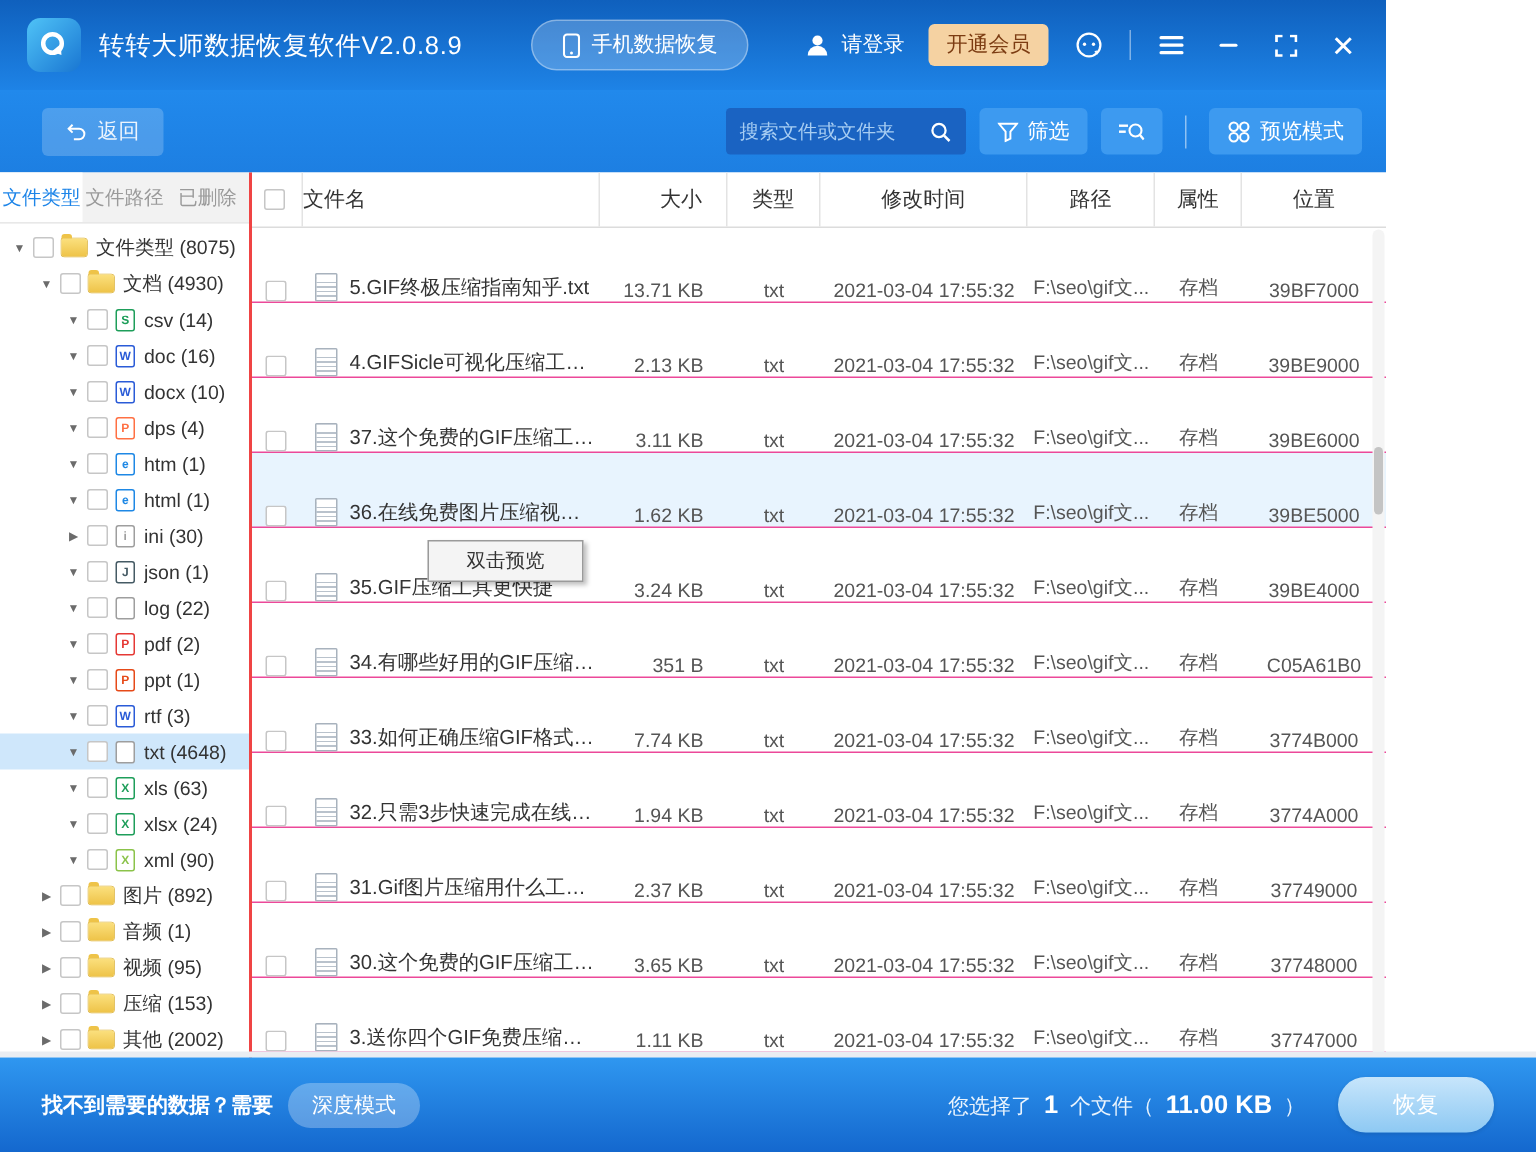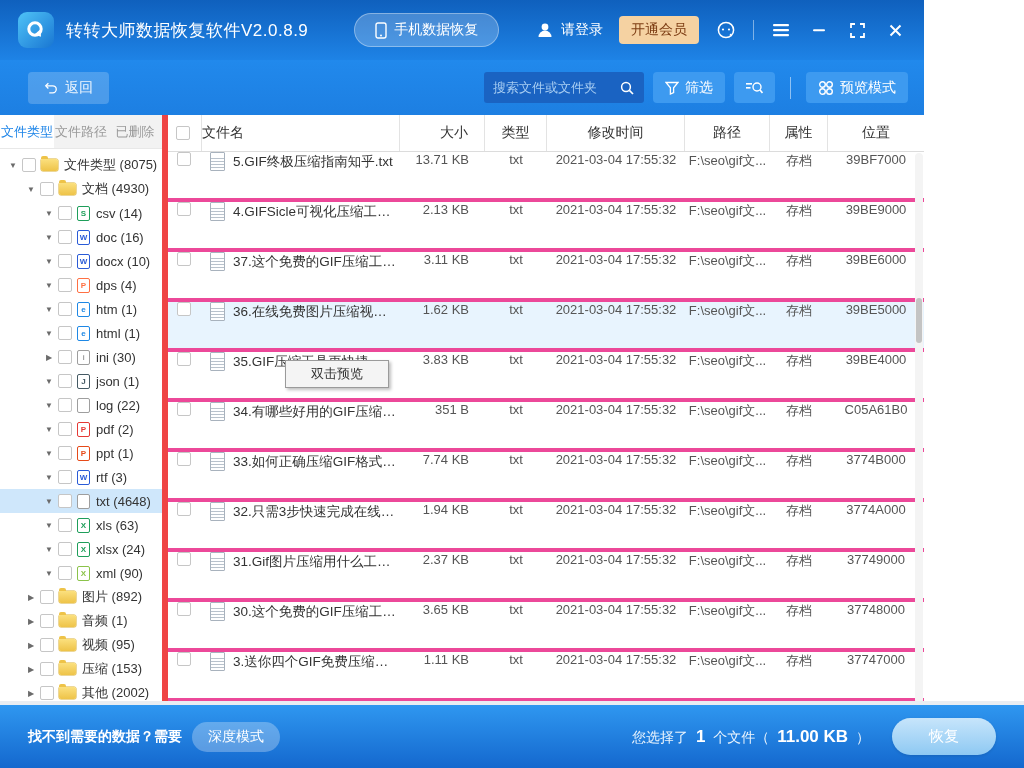--- a/index.html
+++ b/index.html
@@ -34,21 +34,21 @@
     color:#fff; font-size:13px; width:110px; font-family:inherit;}
   .searchbox input::placeholder { color:#a7cdf2; }
   .tool-btn { background:#3d9af0; border-radius:4px; color:#fff; font-size:14px;
     height:31px; display:flex; align-items:center; gap:6px; padding:0 12px; cursor:pointer;}
   .tool-divider { width:1px; height:22px; background:rgba(255,255,255,.5); margin:0 6px;}
 
   
   .content { display:flex; height:590px; }
 
   
-  .sidebar { width:258px; border-right:6px solid #ef4444; display:flex; flex-direction:column; }
+  .sidebar { width:258px; border-right:2px solid #ef4444; display:flex; flex-direction:column; }
   .tabbar { display:flex; height:34px; flex:0 0 auto; background:#f2f2f2; border-bottom:1px solid #e8e8e8;}
   .tab { flex:1; display:flex; align-items:center; justify-content:center; font-size:13px; color:#9a9a9a; cursor:pointer;}
   .tab.active { background:#fff; color:#1e85e8; }
   .tree { flex:1; overflow:hidden; padding-top:4px; }
   .tree-row { height:24px; display:flex; align-items:center; font-size:13px; color:#333; cursor:pointer; white-space:nowrap;}
   .tree-row.selected { background:#cfe7fb; }
   .tr-arrow { width:14px; font-size:8px; color:#6b6b6b; text-align:center; flex:0 0 auto;}
   .cb { width:14px; height:14px; border:1px solid #c6c6c6; background:#fff; border-radius:2px; flex:0 0 auto; margin:0 5px 0 2px;}
   .folder { width:17px; height:12px; background:linear-gradient(180deg,#fbe07e,#eec348);
     border-radius:1px 2px 2px 2px; position:relative; flex:0 0 auto; margin-right:6px; box-shadow:0 0 0 .5px #d9af35;}
@@ -58,21 +58,21 @@
     font-size:8px; font-weight:bold; display:flex; align-items:center; justify-content:center;
     flex:0 0 auto; margin-right:6px; }
   .tr-label { overflow:hidden; text-overflow:ellipsis; }
 
   
   .main { flex:1; position:relative; background:#fff; }
   .thead { display:flex; height:37px; border-bottom:1px solid #dcdcdc; align-items:stretch; }
   .hcell { display:flex; align-items:center; justify-content:center; font-size:14px; color:#333;
     border-right:1px solid #e3e3e3; }
   .hcell:last-child { border-right:none; }
-  .trow { display:flex; height:50px; border-bottom:4px solid #ec4899; align-items:flex-start; }
+  .trow { display:flex; height:50px; border-bottom:1px solid #ec4899; align-items:flex-end; }
   .trow.hl { background:#e8f4fe; }
   .cell { font-size:13px; color:#555; display:flex; align-items:center; justify-content:center; overflow:hidden;}
   .col-cb { width:34px; } .col-name { width:198px; justify-content:flex-start; }
   .col-size { width:85px; justify-content:flex-end; padding-right:16px; }
   .col-type { width:62px; } .col-mtime { width:138px; }
   .col-path { width:85px; } .col-attr { width:58px; } .col-pos { width:96px; }
   .cell.col-name { color:#333; font-size:13.5px; gap:8px; }
   .page-icon { width:15px; height:19px; border:1px solid #a8b2bd; border-radius:1px; background:
     linear-gradient(#fff 3px, transparent 3px),
     repeating-linear-gradient(180deg,#fff 0 2px,#b9c2cc 2px 3px); flex:0 0 auto; margin-left:8px;}
@@ -428,21 +428,21 @@
             <span class="cell col-pos">39BE5000</span>
           </div>
           <div class="trow">
             <span class="cell col-cb">
               <span class="cb"></span>
             </span>
             <span class="cell col-name">
               <span class="page-icon"></span>
               <span class="nm">35.GIF压缩工具更快捷</span>
             </span>
-            <span class="cell col-size">3.83 KB</span>
+            <span class="cell col-size">3.24 KB</span>
             <span class="cell col-type">txt</span>
             <span class="cell col-mtime">2021-03-04 17:55:32</span>
             <span class="cell col-path">F:\seo\gif文...</span>
             <span class="cell col-attr">存档</span>
             <span class="cell col-pos">39BE4000</span>
           </div>
           <div class="trow">
             <span class="cell col-cb">
               <span class="cb"></span>
             </span>

